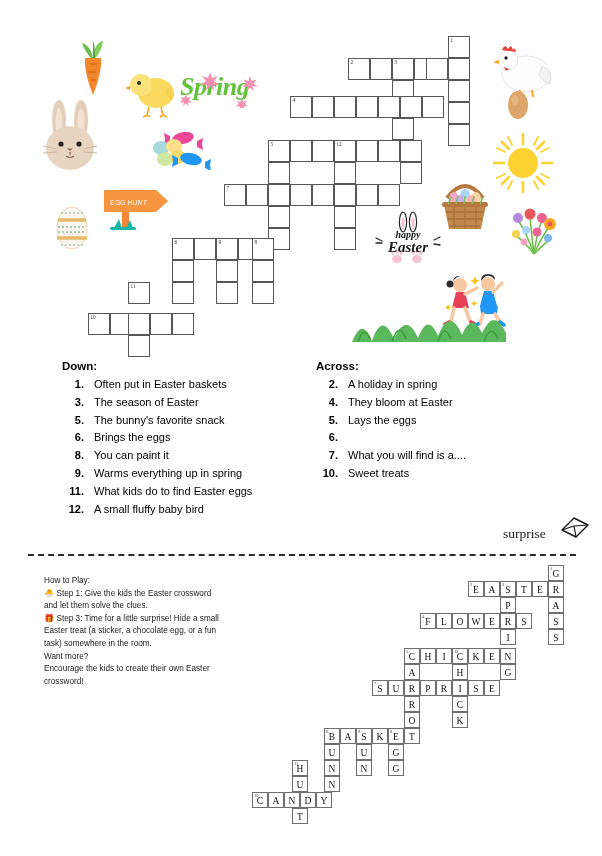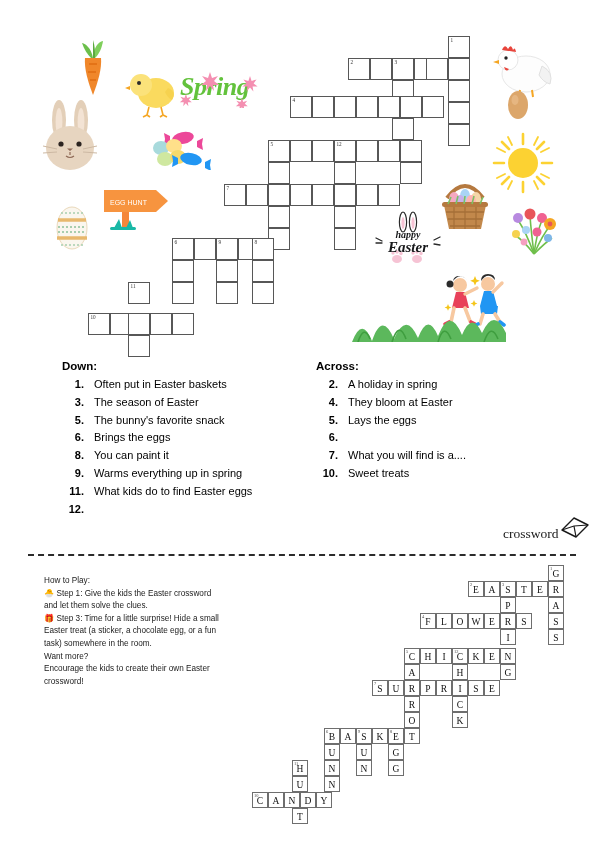--- a/index.html
+++ b/index.html
@@ -449,20 +449,21 @@
           <div class="clue-row">
             <span class="clue-num">9.</span>
             <span class="clue-txt">Warms everything up in spring</span>
           </div>
           <div class="clue-row">
             <span class="clue-num">11.</span>
             <span class="clue-txt">What kids do to find Easter eggs</span>
           </div>
           <div class="clue-row">
             <span class="clue-num">12.</span>
+            <span class="clue-txt">A small fluffy baby bird</span>
           </div>
         </div>
     </div>
     <div class="clue-col across">
       <div class="clue-head">Across:</div>
       <div id="across-list">
           <div class="clue-row">
             <span class="clue-num">2.</span>
             <span class="clue-txt">A holiday in spring</span>
           </div>
@@ -483,21 +484,21 @@
           </div>
           <div class="clue-row">
             <span class="clue-num">10.</span>
             <span class="clue-txt">Sweet treats</span>
           </div>
         </div>
     </div>
   </div>
 
   <div id="logo">
-    <span class="word">crossword</span>
+    <span class="word">surprise</span>
     <svg width="28" height="24" viewBox="0 0 28 24" style="position:absolute; left:58px; top:0;">
       <path d="M13 1 L27 8 L15 20 L1 13 Z" fill="#ffffff" stroke="#1a1a1a" stroke-width="1.4" stroke-linejoin="round"></path>
       <path d="M1 13 L13 9 L27 8" fill="none" stroke="#1a1a1a" stroke-width="1.2"></path>
       <path d="M13 9 L15 20" fill="none" stroke="#1a1a1a" stroke-width="1.2"></path>
     </svg>
   </div>
 </div>
 
 <div id="cutline"></div>
 

